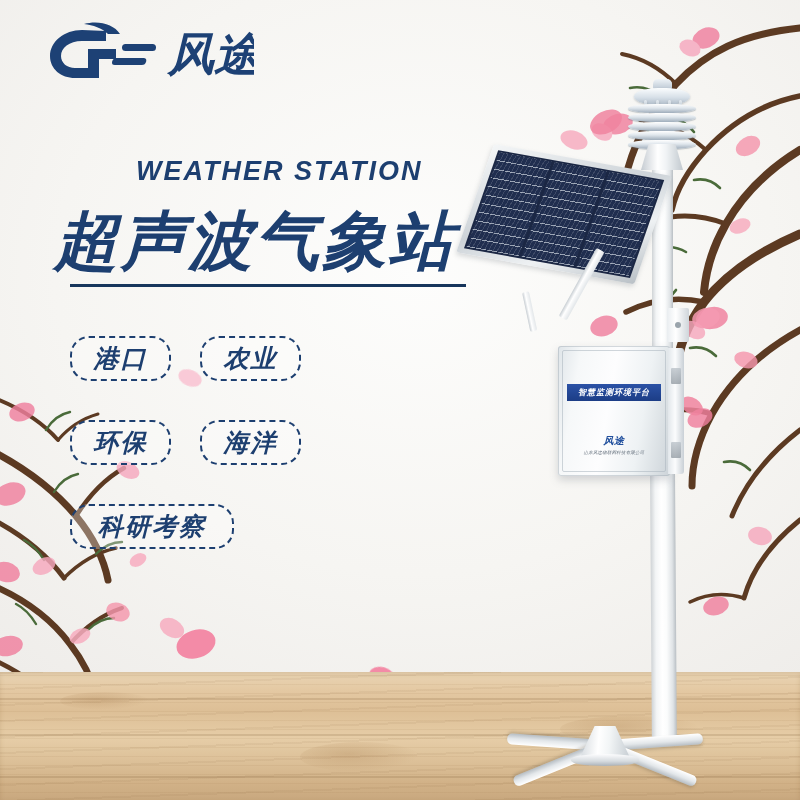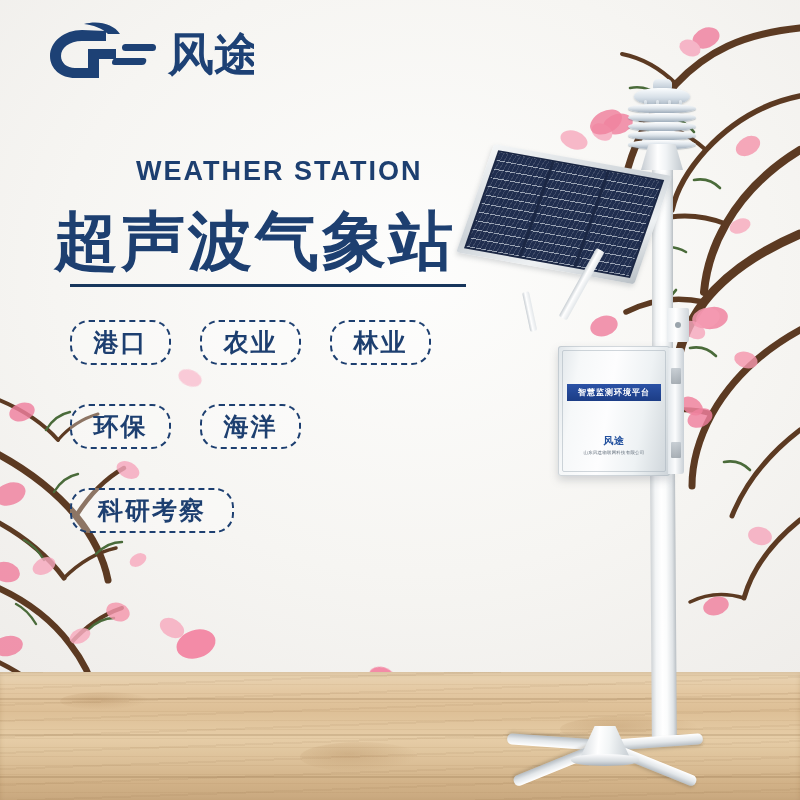--- a/index.html
+++ b/index.html
@@ -9,20 +9,21 @@
     font-family:"Liberation Sans","DejaVu Sans",sans-serif;
     background:#f7f6f3;
     overflow:hidden;
     position:relative;
   }
   #stage{
     position:absolute; inset:0; width:800px; height:800px;
     overflow:hidden;
     background:
       radial-gradient(ellipse 620px 520px at 52% 34%, #fdfdfc 0%, #f6f5f2 58%, #efedea 100%);
+    font-style: italic;
   }
 
   
   .branch-layer{ position:absolute; inset:0; pointer-events:none; }
 
   
   #floor{
     position:absolute; left:0; right:0; top:672px; height:128px;
     background:
       repeating-linear-gradient(180deg,
@@ -71,21 +72,21 @@
     border-radius:19px;
     color:#1d3f70;
     font-size:25px;
     font-weight:bold;
     letter-spacing:2px;
     background:rgba(255,255,255,0.30);
     display:flex; align-items:center; justify-content:center;
     height:45px;
     white-space:nowrap;
   }
-  .r1 .tag{ width:101px; margin-right:29px; }
+  .r1 .tag{ width:101px; margin-right:29px;margin-top:16px; }
   .r2 .tag{ width:101px; margin-right:29px; }
   .r3{ margin-top:10px; }
   .r3 .tag{ width:164px; }
   .r3 .tag:first-child{ margin-right:45px; }
   .tag-row.r1{ margin-bottom:39px; }
   .tag-row.r2{ margin-bottom:39px;margin-top:17px; }
 
   
   #device{ position:absolute; left:0; top:0; width:800px; height:800px; pointer-events:none; }
 
@@ -365,21 +366,20 @@
   </div>
 
   <div id="eyebrow">WEATHER STATION</div>
   <div id="headline">超声波气象站</div>
   <div id="rule"></div>
 
   <div id="tags">
     <div class="tag-row r1">
       <div class="tag">港口</div>
       <div class="tag">农业</div>
-      <div class="tag">林业</div>
     </div>
     <div class="tag-row r2">
       <div class="tag">环保</div>
       <div class="tag">海洋</div>
     </div>
     <div class="tag-row r3">
       <div class="tag">科研考察</div>
     </div>
   </div>
 

